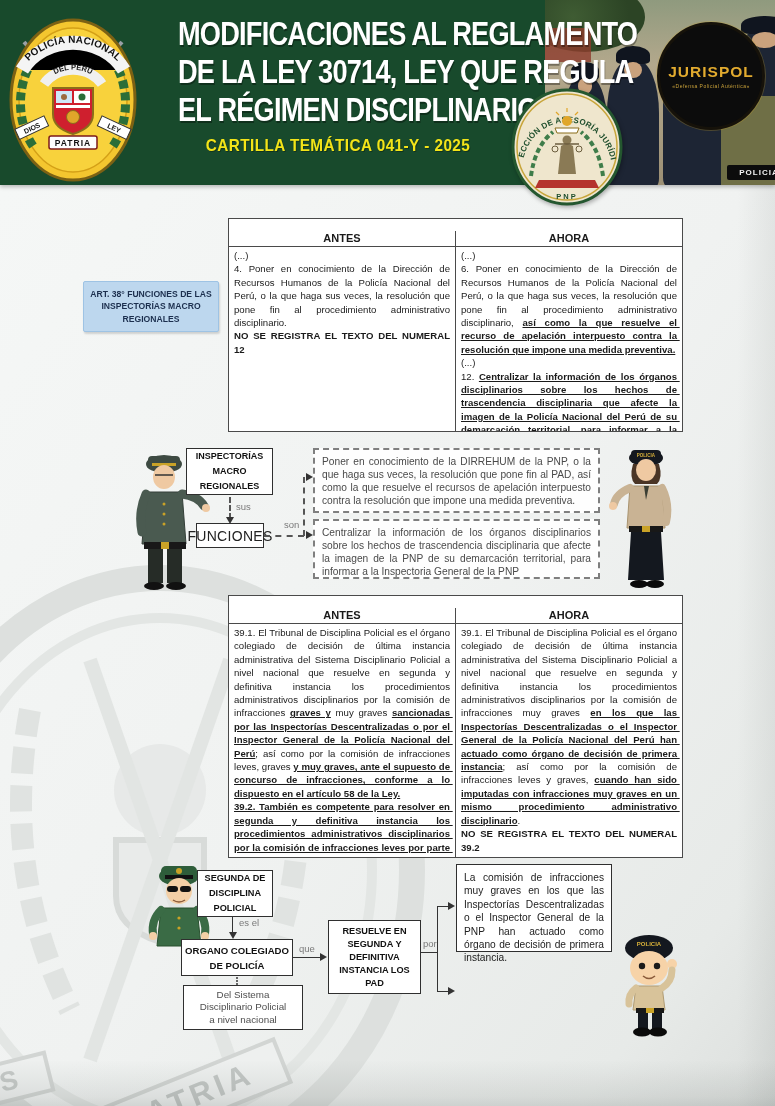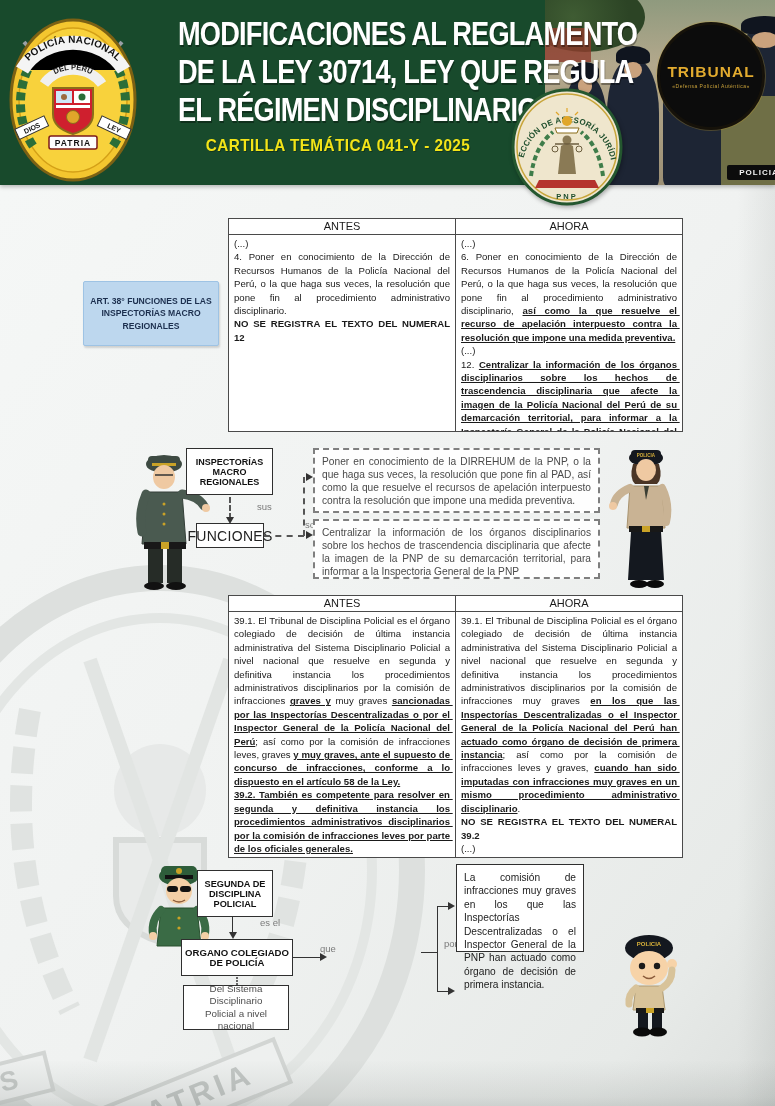--- a/index.html
+++ b/index.html
@@ -28,43 +28,43 @@
     font-size:8px;font-weight:bold;text-align:center;line-height:15px;letter-spacing:1px;border-radius:2px;}
   .jurispol{position:absolute;left:657px;top:22px;width:102px;height:102px;border-radius:50%;
     background:#0c0c0c;border:3px solid #soot;border:3px solid #16120a;box-shadow:0 0 0 1px #c9a22744;
     display:flex;flex-direction:column;align-items:center;justify-content:center;z-index:5;}
   .jurispol .jname{color:#e2ab2f;font-weight:800;font-size:15.5px;letter-spacing:1px;}
   .jurispol .jtag{color:#caa23a;font-size:5px;margin-top:2px;letter-spacing:.5px;}
   .badge-daj{position:absolute;left:511px;top:88px;width:112px;height:118px;z-index:6;filter:drop-shadow(1px 2px 2px rgba(0,0,0,.3));}
   
   .cmp-table{position:absolute;left:228px;width:455px;background:#fff;border:1px solid #4a4a4a;box-sizing:border-box;display:flex;flex-direction:column;}
   .cmp-head{display:flex;border-bottom:1px solid #4a4a4a;}
-  .cmp-head .hcell{flex:1;text-align:center;font-weight:normal;font-size:11px;line-height:15px;color:#1a1a1a;}
+  .cmp-head .hcell{flex:1;text-align:center;font-weight:bold;font-size:11px;line-height:15px;color:#1a1a1a;margin-top:12px;}
   .cmp-head .hcell:first-child{border-right:1px solid #4a4a4a;}
   .cmp-body{display:flex;flex:1;min-height:0;}
   .cmp-col{flex:1;padding:2px 5px 3px 5px;font-size:9.6px;line-height:13.4px;color:#1a1a1a;
     text-align:justify;white-space:pre-wrap;overflow:hidden;}
   .cmp-col.first{border-right:1px solid #4a4a4a;}
   .seg-n{font-weight:normal;}
   .seg-b{font-weight:bold;}
   .seg-bu{font-weight:bold;text-decoration:underline;}
   
   .art-label{position:absolute;left:83px;width:136px;background:#bdd7ee;border:1px solid #9ec3e4;border-radius:2px;
     color:#1c2f4e;font-weight:bold;font-size:8.6px;line-height:12.5px;text-align:center;
     display:flex;align-items:center;justify-content:center;padding:4px 6px;box-sizing:border-box;box-shadow:1px 2px 2px rgba(0,0,0,.15);}
   
   .node{position:absolute;background:#fff;border:1.5px solid #2f2f2f;box-sizing:border-box;
     display:flex;align-items:center;justify-content:center;text-align:center;}
-  .node.bold{font-weight:bold;font-size:9px;line-height:10px;color:#111;}
+  .node.bold{font-weight:bold;font-size:9px;line-height:15px;color:#111;}
   .node.plain{font-weight:normal;font-size:9.8px;line-height:12.5px;color:#4f4f4f;border-width:1px;}
   .obox{position:absolute;background:#fefefe;border:2px dashed #7f7f7f;box-sizing:border-box;
     padding:5px 7px;font-size:10.2px;line-height:13.1px;color:#4a4a4a;text-align:justify;}
   .obox2{position:absolute;background:#fff;border:1px solid #2f2f2f;box-sizing:border-box;
     padding:6px 7px;font-size:10.2px;line-height:13.4px;color:#222;text-align:justify;}
-  .edge-label{position:absolute;color:#7a7a7a;font-size:9.5px;margin-left:21px;}
+  .edge-label{position:absolute;color:#7a7a7a;font-size:9.5px;}
   .dashv{position:absolute;border-left:2px dashed #555;width:0;}
   .dashh{position:absolute;border-top:2px dashed #555;height:0;}
   .solv{position:absolute;border-left:1.5px solid #333;width:0;}
   .solh{position:absolute;border-top:1.5px solid #333;height:0;}
   .dotv{position:absolute;border-left:2px dotted #666;width:0;}
   .ar{position:absolute;width:0;height:0;border-top:4px solid transparent;border-bottom:4px solid transparent;border-left:7px solid #333;}
   .ad{position:absolute;width:0;height:0;border-left:4px solid transparent;border-right:4px solid transparent;border-top:7px solid #333;}
   
   .wm{position:absolute;left:-120px;top:540px;width:560px;height:640px;pointer-events:none;}
   .page-shade-bottom{position:absolute;left:0;bottom:0;width:775px;height:46px;
@@ -166,21 +166,21 @@
     </svg>
 
     <div class="title-wrap">
       <span class="title-line">MODIFICACIONES AL REGLAMENTO</span>
       <span class="title-line">DE LA LEY 30714, LEY QUE REGULA</span>
       <span class="title-line">EL RÉGIMEN DISCIPLINARIO</span>
       <span class="subtitle">CARTILLA TEMÁTICA 041-Y - 2025</span>
     </div>
 
     <div class="jurispol">
-      <span class="jname">TRIBUNAL</span>
+      <span class="jname">JURISPOL</span>
       <span class="jtag">«Defensa Policial Auténtica»</span>
     </div>
   </div>
 
   <svg class="badge-daj" viewBox="0 0 112 118" xmlns="http://www.w3.org/2000/svg">
     <ellipse cx="56" cy="59" rx="54" ry="57" fill="#efe6cd" stroke="#24572f" stroke-width="3"></ellipse>
     <ellipse cx="56" cy="59" rx="50" ry="53" fill="none" stroke="#c8a53a" stroke-width="1.5"></ellipse>
     <defs>
         <path id="dajArc" d="M12,72 A45,48 0 0 1 100,72"></path>
       </defs>
@@ -198,21 +198,21 @@
     <path d="M44,40 h24 l-2,5 h-20 Z" fill="#fff" stroke="#8a6d1a"></path>
     <circle cx="56" cy="52" r="4.5" fill="#8a7a55"></circle>
     <path d="M50,58 q6,-4 12,0 l3,28 h-18 Z" fill="#8a7a55"></path>
     <line x1="44" y1="56" x2="68" y2="56" stroke="#6b5d3e" stroke-width="1.5"></line>
     <circle cx="44" cy="61" r="3" fill="none" stroke="#6b5d3e"></circle>
       <circle cx="68" cy="61" r="3" fill="none" stroke="#6b5d3e"></circle>
     <path d="M28,92 L84,92 L88,100 L24,100 Z" fill="#b5332e"></path>
     <text x="56" y="111" text-anchor="middle" font-size="7.5" font-weight="bold" letter-spacing="2" fill="#1d4d2b">PNP</text>
   </svg>
 
-  <div class="art-label" style="top:281px;height:65px;">ART. 38° FUNCIONES DE LAS INSPECTORÍAS MACRO REGIONALES</div>
+  <div class="art-label" style="top:281px;height:51px;">ART. 38° FUNCIONES DE LAS INSPECTORÍAS MACRO REGIONALES</div>
 
   <div class="cmp-table" style="top:218px;height:214px;">
     <div class="cmp-head">
       <div class="hcell">ANTES</div>
       <div class="hcell">AHORA</div>
     </div>
     <div class="cmp-body">
       <div class="cmp-col first"><span class="seg-n">(...)
 </span><span class="seg-n">4. Poner en conocimiento de la Dirección de Recursos Humanos de la Policía Nacional del Perú, o la que haga sus veces, la resolución que pone fin al procedimiento administrativo disciplinario.
 </span><span class="seg-b">NO SE REGISTRA EL TEXTO DEL NUMERAL 12</span></div>
@@ -308,32 +308,33 @@
     <circle cx="12" cy="78" r="4" fill="#f3cfa6"></circle>
       <circle cx="64" cy="78" r="4" fill="#f3cfa6"></circle>
   </svg>
 
   <div class="node bold" style="left:197px;top:870px;width:76px;height:47px;padding:2px;font-size:9.2px;">SEGUNDA DE DISCIPLINA POLICIAL</div>
   <span class="edge-label" style="left:239px;top:917px;">es el</span>
   <div class="solv" style="left:232px;top:917px;height:17px;"></div>
   <div class="ad" style="left:229px;top:932px;"></div>
   <div class="node bold" style="left:181px;top:939px;width:112px;height:37px;font-size:9.6px;">ORGANO COLEGIADO DE POLICÍA</div>
   <div class="dotv" style="left:236px;top:977px;height:8px;"></div>
-  <div class="node plain" style="left:183px;top:985px;width:106px;height:45px;padding:14px;">Del Sistema Disciplinario Policial a nivel nacional</div>
+  <div class="node plain" style="left:183px;top:985px;width:120px;height:45px;padding:14px;">Del Sistema Disciplinario Policial a nivel nacional</div>
   <span class="edge-label" style="left:299px;top:943px;">que</span>
   <div class="solh" style="left:293px;top:957px;width:29px;"></div>
   <div class="ar" style="left:320px;top:953px;"></div>
+  <div class="node bold" style="left:328px;top:920px;width:93px;height:74px;padding:4px;font-size:9.2px;line-height:13px;">RESUELVE EN SEGUNDA Y DEFINITIVA INSTANCIA LOS PAD</div>
   <span class="edge-label" style="left:423px;top:938px;">por</span>
   <div class="solh" style="left:421px;top:952px;width:16px;"></div>
   <div class="solv" style="left:437px;top:906px;height:85px;"></div>
   <div class="solh" style="left:437px;top:906px;width:12px;"></div>
   <div class="solh" style="left:437px;top:991px;width:12px;"></div>
   <div class="ar" style="left:448px;top:902px;"></div>
   <div class="ar" style="left:448px;top:987px;"></div>
-  <div class="obox2" style="left:456px;top:864px;width:128px;height:88px;">La comisión de infracciones muy graves en los que las Inspectorías Descentralizadas o el Inspector General de la PNP han actuado como órgano de decisión de primera instancia.</div>
+  <div class="obox2" style="left:456px;top:864px;width:156px;height:88px;">La comisión de infracciones muy graves en los que las Inspectorías Descentralizadas o el Inspector General de la PNP han actuado como órgano de decisión de primera instancia.</div>
 
   <svg class="abs" style="left:612px;top:926px;" width="72" height="112" viewBox="0 0 72 112" xmlns="http://www.w3.org/2000/svg">
     <ellipse cx="37" cy="22" rx="24" ry="13" fill="#14181f"></ellipse>
       <path d="M13,22 q24,-22 48,0 Z" fill="#14181f"></path>
     <text x="37" y="20" text-anchor="middle" font-size="6" font-weight="bold" fill="#d8b13a">POLICIA</text>
     <ellipse cx="37" cy="42" rx="19" ry="17" fill="#f7d3a8"></ellipse>
     <circle cx="30" cy="40" r="3.2" fill="#1a1a1a"></circle>
       <circle cx="45" cy="40" r="3.2" fill="#1a1a1a"></circle>
     <path d="M31,50 q6,5 12,0" fill="none" stroke="#8a5a3a" stroke-width="1.6"></path>
     <ellipse cx="60" cy="38" rx="5" ry="5" fill="#f7d3a8"></ellipse>

